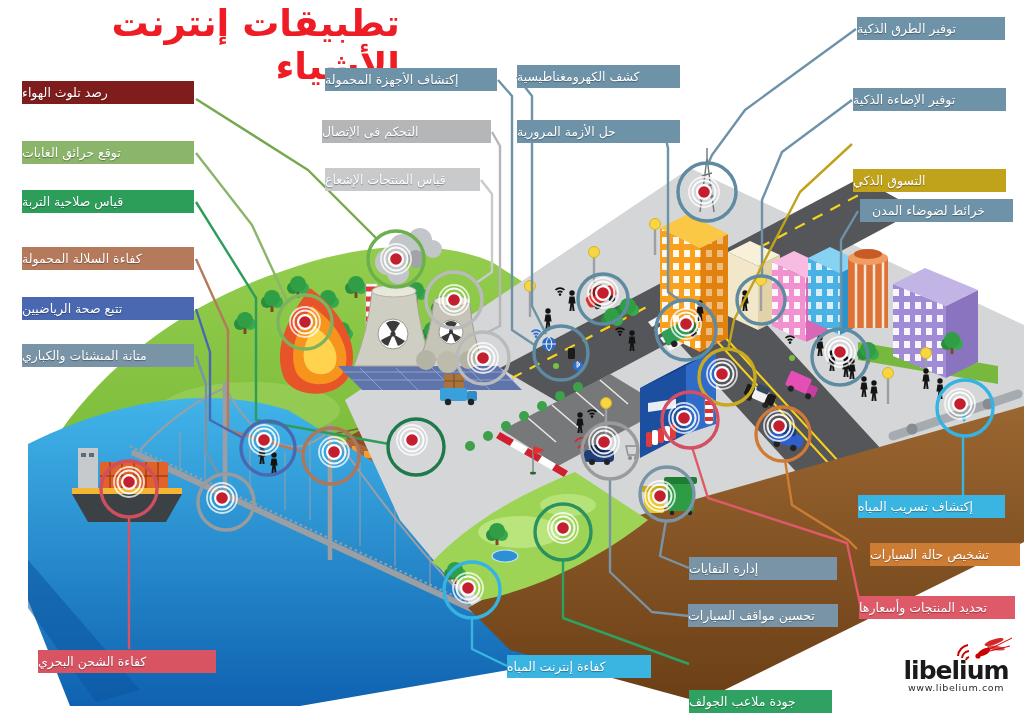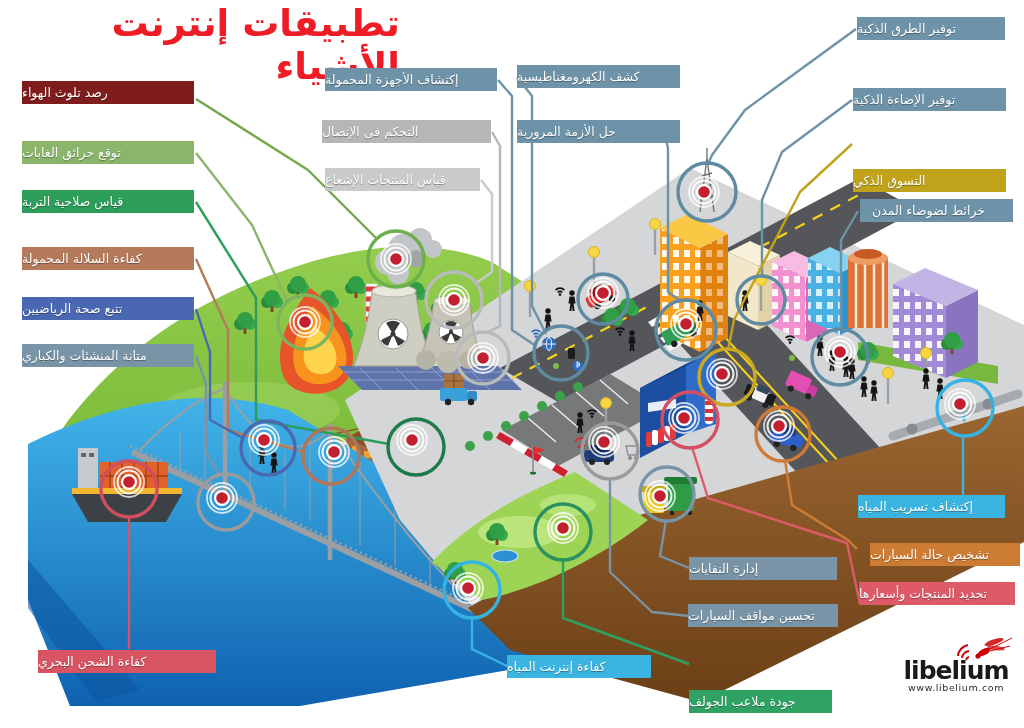--- a/index.html
+++ b/index.html
@@ -565,21 +565,21 @@
   <div class="lbl" style="left: 517px; top: 65px; width: 163px; background-color: rgb(110, 147, 168);">كشف الكهرومغناطيسية</div>
   <div class="lbl" style="left: 517px; top: 120px; width: 163px; background-color: rgb(110, 147, 168);">حل الأزمة المرورية</div>
   <div class="lbl" style="left: 857px; top: 17px; width: 148px; background-color: rgb(110, 147, 168);">توفير الطرق الذكية</div>
   <div class="lbl" style="left: 853px; top: 88px; width: 153px; background-color: rgb(110, 147, 168);">توفير الإضاءة الذكية</div>
   <div class="lbl" style="left: 853px; top: 132px; width: 153px; background-color: rgb(192, 162, 27); margin-top: 37px;">التسوق الذكي</div>
   <div class="lbl" style="left: 860px; top: 199px; width: 141px; background-color: rgb(110, 147, 168); padding-left: 12px;">خرائط لضوضاء المدن</div>
   <div class="lbl" style="left: 858px; top: 495px; width: 147px; background-color: rgb(58, 181, 226);">إكتشاف تسريب المياه</div>
   <div class="lbl" style="left: 856px; top: 543px; width: 150px; background-color: rgb(205, 124, 52); margin-left: 14px;">تشخيص حالة السيارات</div>
   <div class="lbl" style="left: 689px; top: 557px; width: 148px; background-color: rgb(120, 148, 166);">إدارة النفايات</div>
   <div class="lbl" style="left: 688px; top: 604px; width: 150px; background-color: rgb(120, 148, 166);">تحسين مواقف السيارات</div>
-  <div class="lbl" style="left: 859px; top: 582px; width: 156px; background-color: rgb(223, 90, 104);">تحديد المنتجات وأسعارها</div>
+  <div class="lbl" style="left: 859px; top: 596px; width: 156px; background-color: rgb(223, 90, 104);">تحديد المنتجات وأسعارها</div>
   <div class="lbl" style="left: 689px; top: 653px; width: 143px; background-color: rgb(47, 162, 99); margin-top: 37px;">جودة ملاعب الجولف</div>
   <div class="lbl" style="left: 507px; top: 655px; width: 144px; background-color: rgb(58, 181, 226);">كفاءة إنترنت المياه</div>
 
   <div class="logo">
     <svg width="64" height="34" viewBox="0 0 64 34">
       <g stroke="#cc0000" stroke-width="2" fill="none">
         <path d="M8,22 a12,12 0 0 1 10,-11"></path>
         <path d="M12,24 a8,8 0 0 1 7,-7"></path>
         <path d="M16,26 a4,4 0 0 1 3,-3"></path>
       </g>

